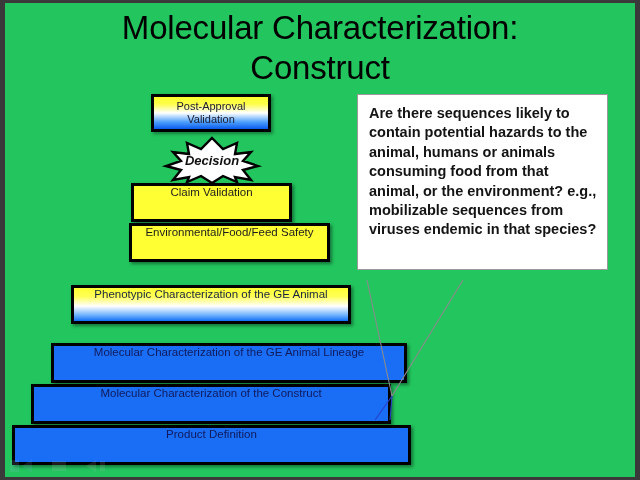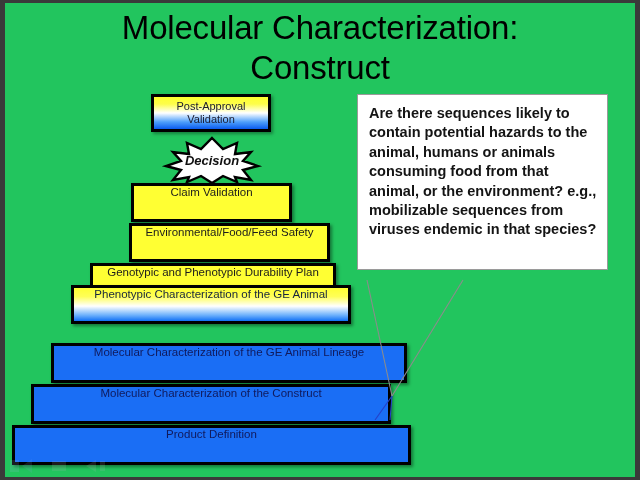--- a/index.html
+++ b/index.html
@@ -187,23 +187,20 @@
     </svg>
   </div>
   <div id="decision-label">Decision</div>
 
   <div class="tier yellow" id="tier-claim-validation">
     <span class="tier-label">Claim Validation</span>
   </div>
   <div class="tier yellow" id="tier-env-food-feed">
     <span class="tier-label">Environmental/Food/Feed Safety</span>
   </div>
-  <div class="tier yellow" id="tier-geno-pheno-durability">
-    <span class="tier-label">Genotypic and Phenotypic Durability Plan</span>
-  </div>
   <div class="tier grad" id="tier-phenotypic-char">
     <span class="tier-label">Phenotypic Characterization of the GE Animal</span>
   </div>
   <div class="tier blue" id="tier-molecular-lineage">
     <span class="tier-label">Molecular Characterization of the GE Animal Lineage</span>
   </div>
   <div class="tier blue" id="tier-molecular-construct">
     <span class="tier-label">Molecular Characterization of the Construct</span>
   </div>
   <div class="tier blue" id="tier-product-definition">

